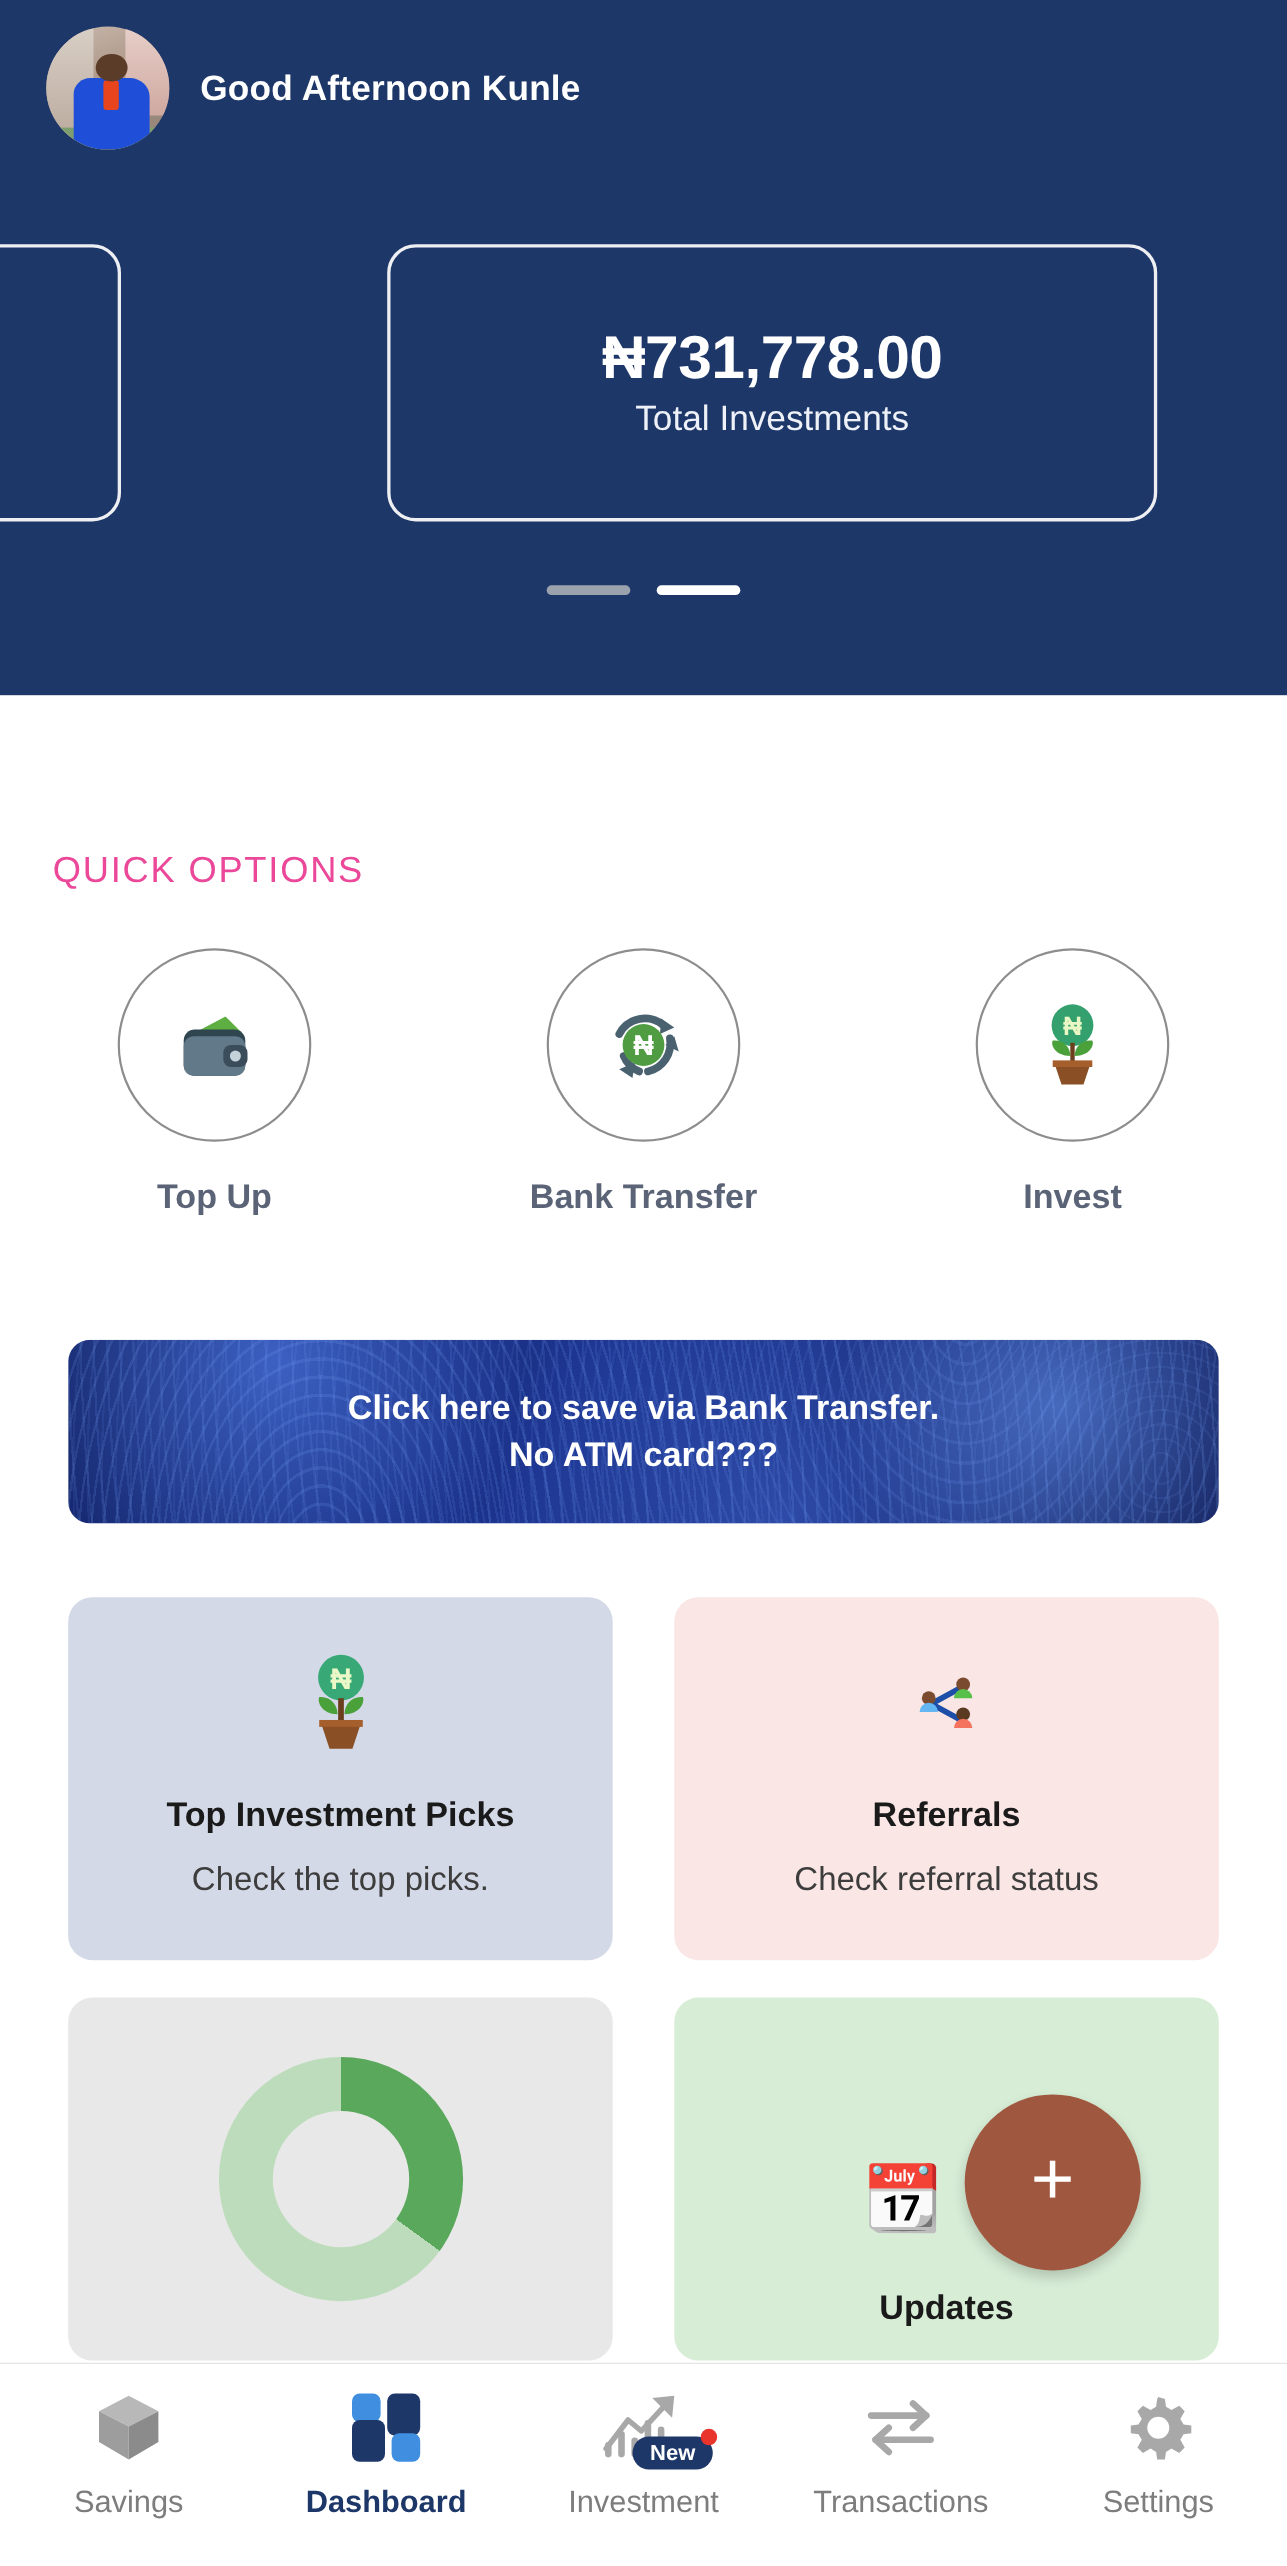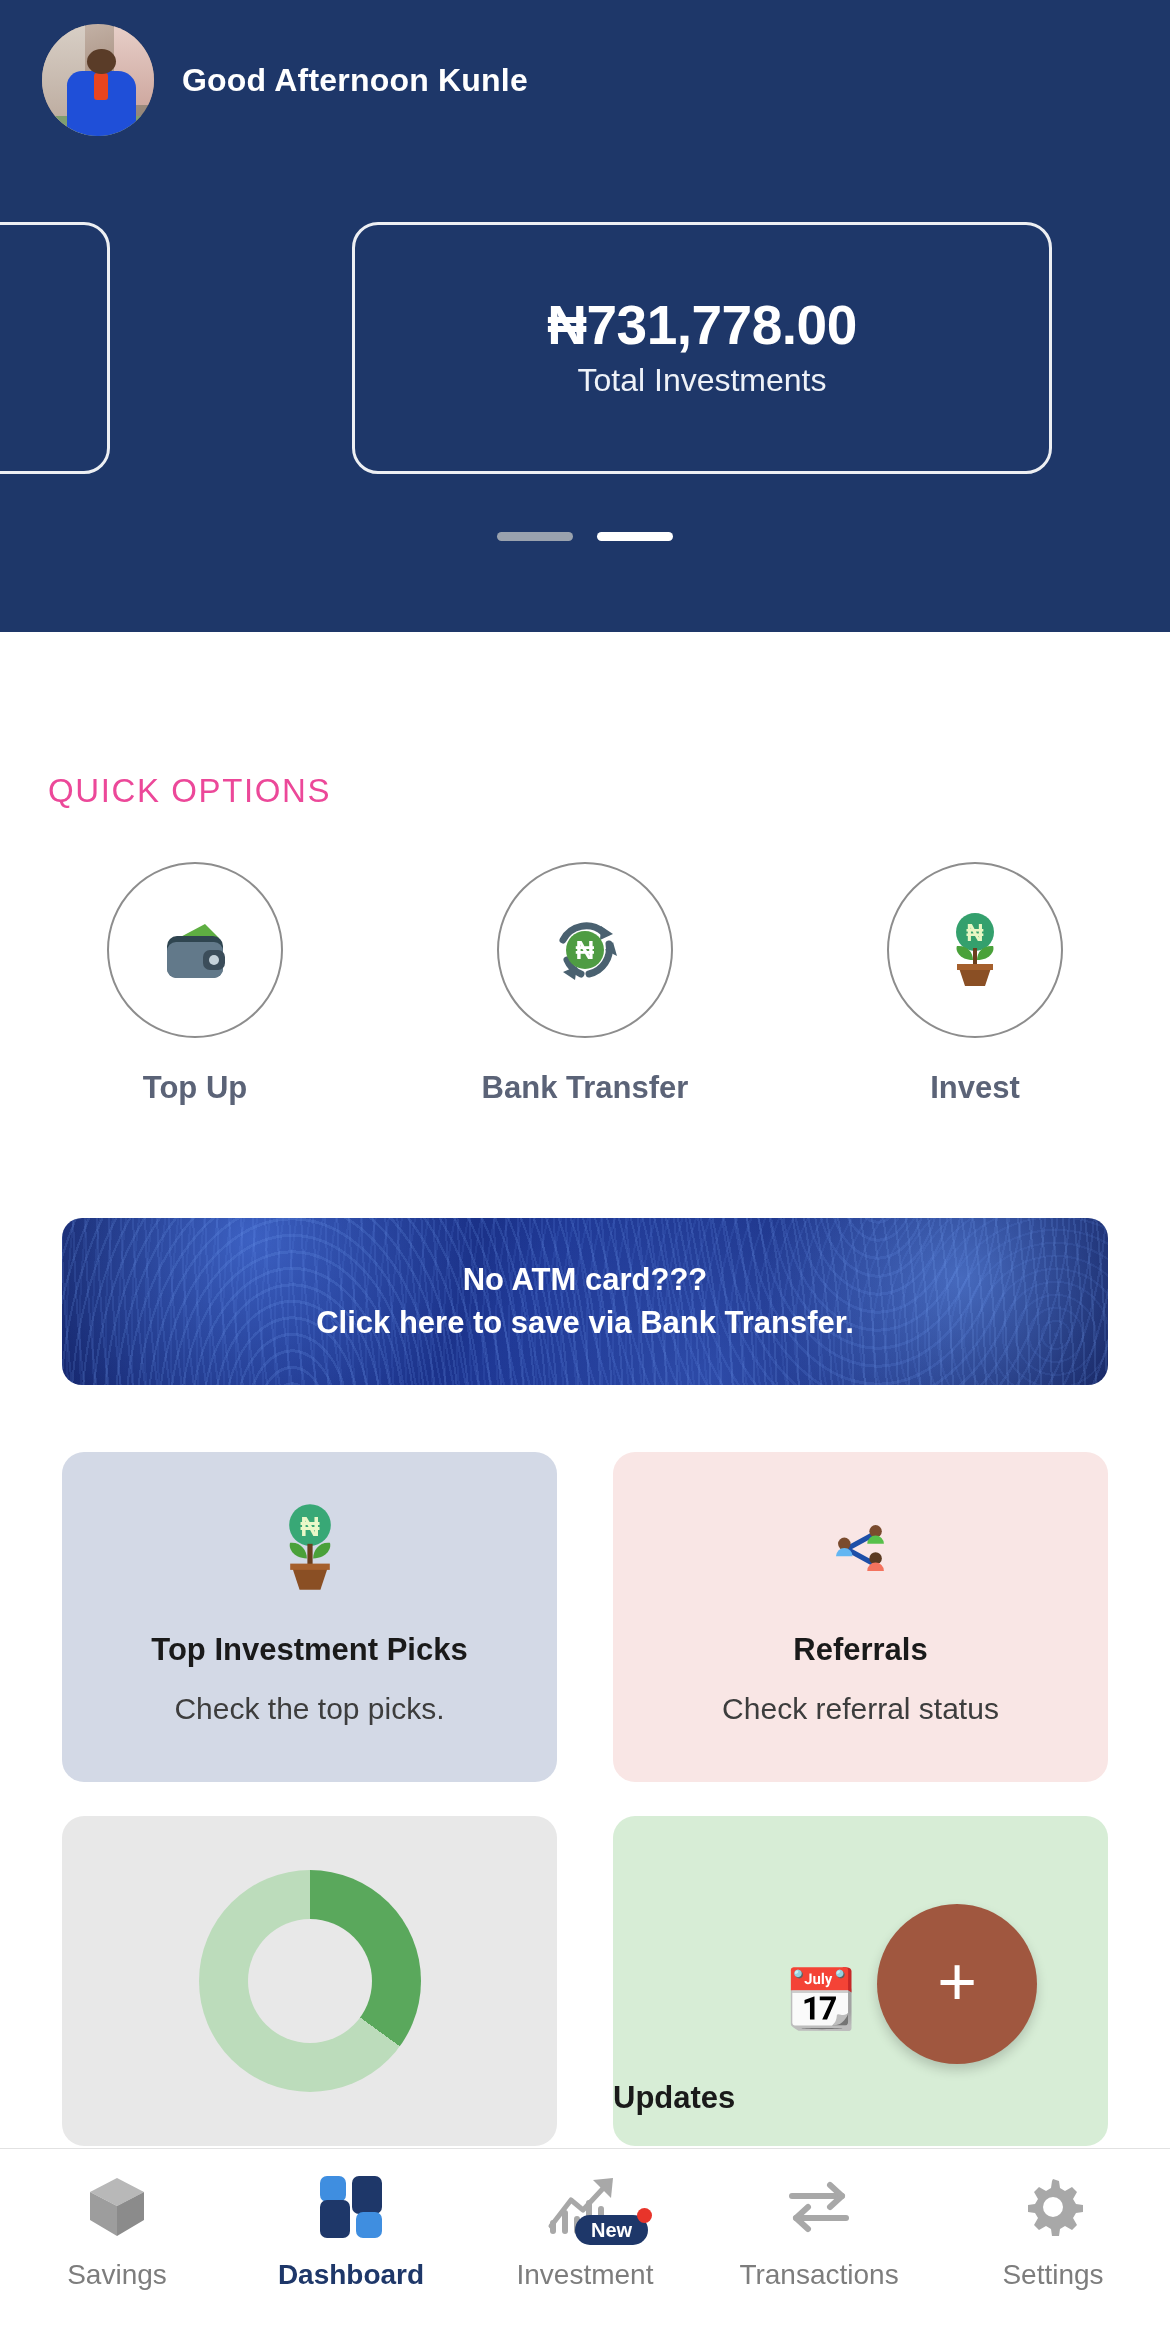--- a/index.html
+++ b/index.html
@@ -128,21 +128,21 @@
   .donut {
     width:222px; height:222px; border-radius:50%;
     background:conic-gradient(#5aa85c 0deg 126deg, #bcdcbb 126deg 360deg);
     display:flex; align-items:center; justify-content:center;
   }
   .donut .hole { width:124px; height:124px; border-radius:50%; background:#e8e8e8; }
 
   
   .upd-inner { position:relative; width:100%; height:100%; }
   .upd-emoji { position:absolute; left:172px; top:108px; font-size:58px; line-height:1; }
-  .upd-title { position:absolute; left:0; top:218px; width:100%; 
+  .upd-title { position:absolute; left:0; top:218px; width:100%; text-align:center;
     font-size:31px; font-weight:bold; color:#1a1a1a; }
   .fab {
     position:absolute; left:264px; top:42px; width:160px; height:160px;
     border-radius:50%; background:#a0573f; box-shadow:0 6px 12px rgba(0,0,0,.18);
     display:flex; align-items:center; justify-content:center;
   }
   .fab .plus { color:#fff; font-size:68px; font-weight:300; line-height:1; margin-top:-6px; }
 
   
   .bottom-nav {
@@ -252,22 +252,22 @@
           <rect x="30" y="62" width="36" height="6" fill="#a55f2c"></rect>
         </svg>
       </div>
       <div class="quick-label">Invest</div>
     </div>
   </div>
 
   <div class="banner">
     <div class="threads"></div>
     <div class="banner-text">
+      <div>Click here to save via Bank Transfer.</div>
       <div>No ATM card???</div>
-      <div>Click here to save via Bank Transfer.</div>
     </div>
   </div>
 
   <div class="grid">
 
     <div class="grid-row">
 
       <div class="fcard c-picks">
         <svg class="emoji" width="100" height="100" viewBox="0 0 96 96">
           <circle cx="48" cy="26" r="20" fill="#38a876"></circle>

